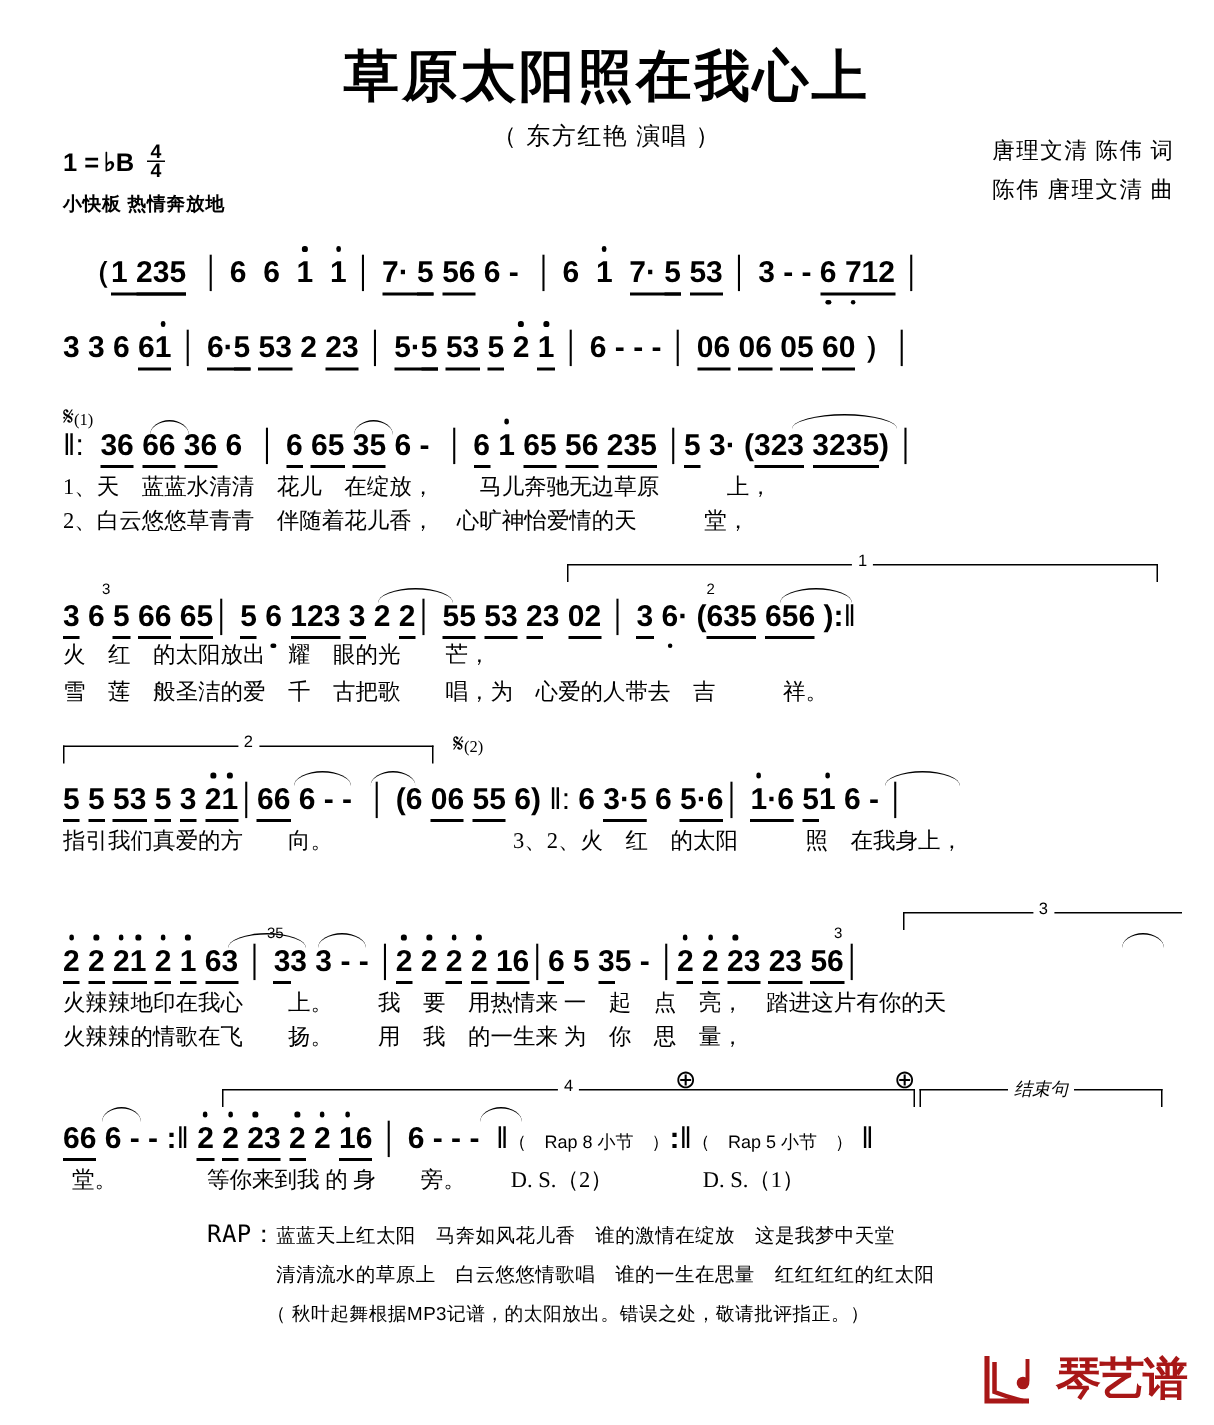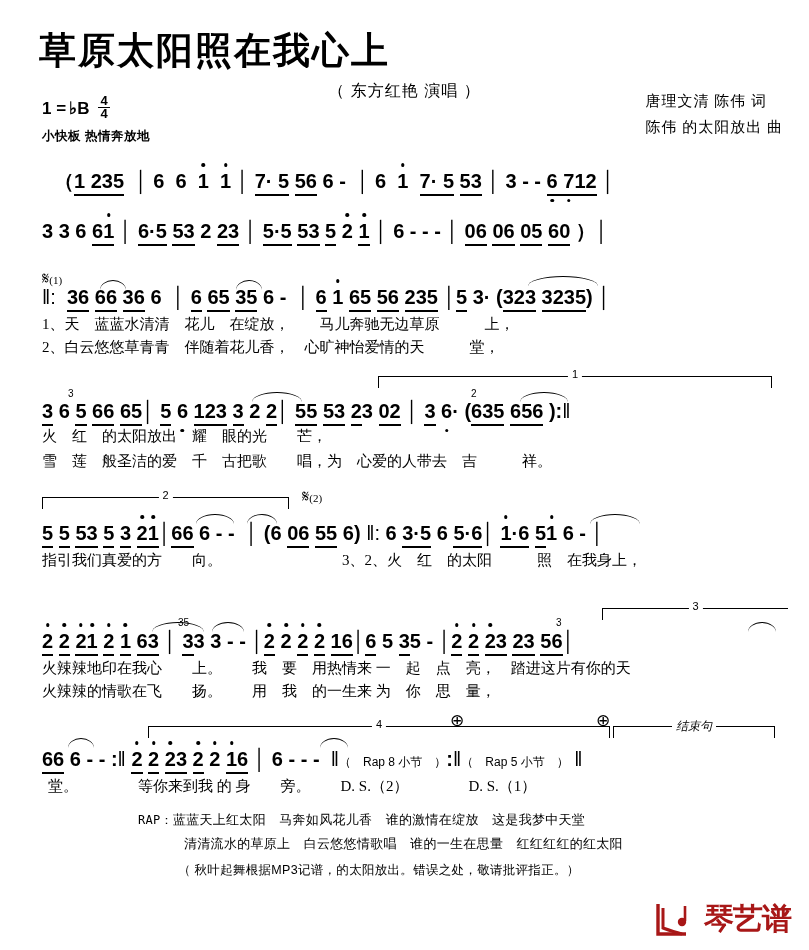--- a/index.html
+++ b/index.html
@@ -9,28 +9,27 @@
     background: #ffffff;
     font-family: "Liberation Serif", "DejaVu Serif", serif;
     color: #000;
     position: relative;
     overflow: hidden;
   }
   .sheet { position: relative; width: 809px; height: 950px; }
 
   
   .title {
-    text-align: left;
+    text-align: center;
     font-family: "Liberation Sans", "DejaVu Sans", sans-serif;
     font-weight: bold;
     font-size: 37px;
     letter-spacing: 2px;
     padding-top: 32px;
     line-height: 1.05;
-    margin-left: 39px;
   }
   .singer {
     text-align: center;
     font-family: "Liberation Sans", "DejaVu Sans", sans-serif;
     font-size: 16px;
     margin-top: 10px;
     letter-spacing: 1px;
   }
   .credits {
     position: absolute;
@@ -138,21 +137,21 @@
 
   
   .trip { position:absolute; font-size:10px; font-family:"Liberation Sans",sans-serif; }
 
   
   .rapblock {
     position: absolute; left: 138px; top: 808px;
     font-family: "Liberation Sans", "DejaVu Sans", sans-serif;
     font-size: 13px; line-height: 1.85; letter-spacing: 0.3px;
   }
-  .rapblock .rlabel { font-family:"DejaVu Sans Mono", monospace; font-size:12px; }
+  .rapblock .rlabel { font-family:"DejaVu Sans Mono", monospace; font-size:16px; }
   .rapnote { font-size: 12.5px; }
 
   
   .logo {
     position: absolute; right: 18px; bottom: 10px;
     display: flex; align-items: center; gap: 6px;
   }
   .logo .mark { width: 46px; height: 40px; }
   .logo .word {
     font-family: "Liberation Sans", "DejaVu Sans", sans-serif;
@@ -163,21 +162,21 @@
 </head>
 <body>
 
 <div class="sheet">
 
   <div class="title">草原太阳照在我心上</div>
   <div class="singer">（ 东方红艳 演唱 ）</div>
 
   <div class="credits">
     <div>唐理文清  陈伟  词</div>
-    <div>陈伟  的太阳放出  曲</div>
+    <div>陈伟  唐理文清  曲</div>
   </div>
 
   <div class="keysig">
     <div class="kline">
       <span>1 =</span>
       <span>♭B</span>
       <span class="frac">
         <span class="num">4</span>
         <span class="den">4</span>
       </span>

